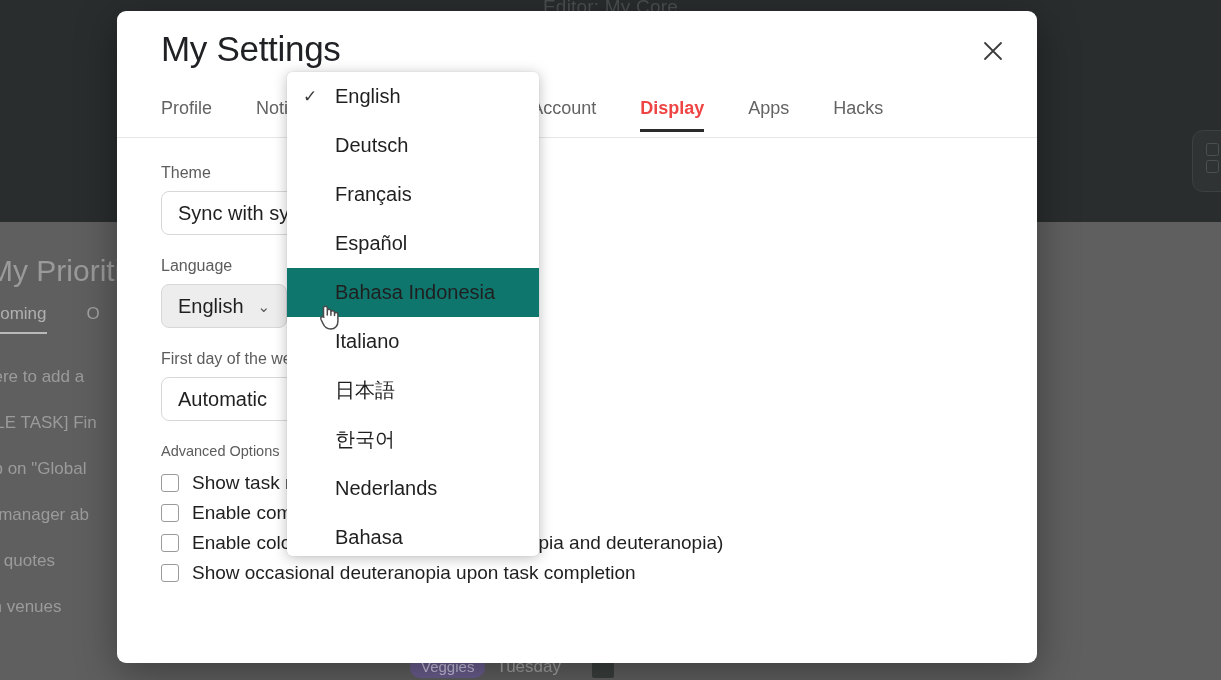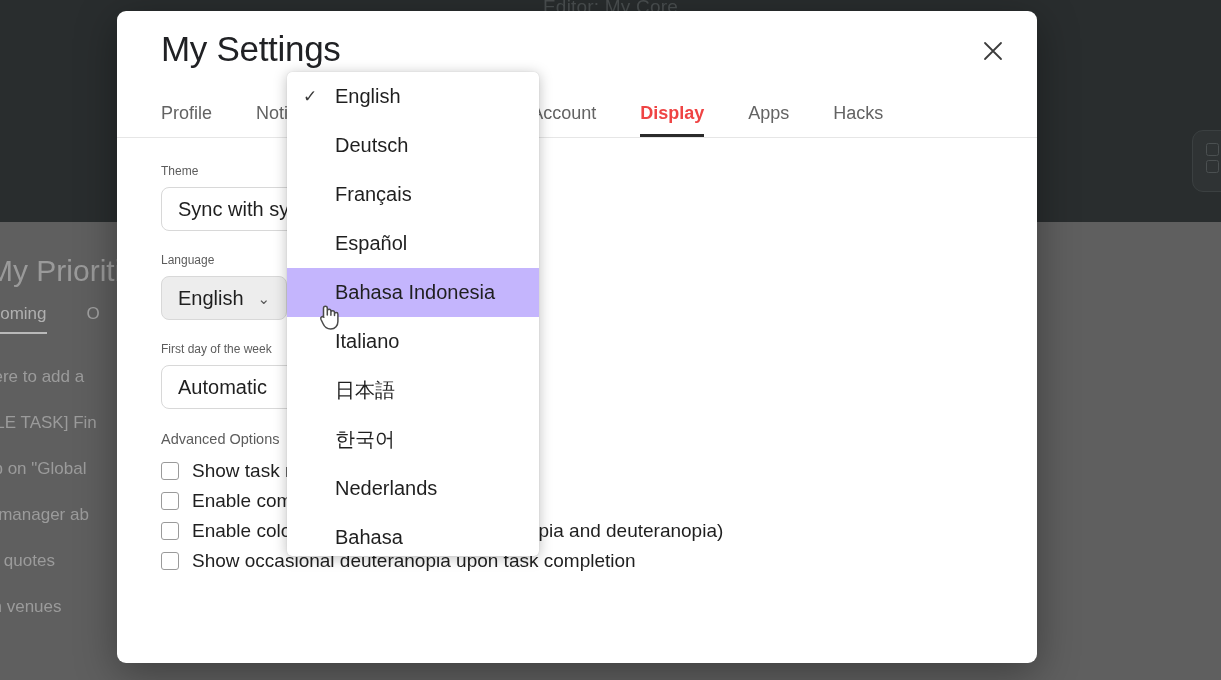--- a/index.html
+++ b/index.html
@@ -174,21 +174,21 @@
     padding: 0;
   }
   #close-btn svg { display: block; }
 
   #tabbar {
     position: relative;
     height: 52px;
     border-bottom: 1px solid #e6e6e6;
     padding-left: 44px;
     display: flex;
-    align-items: flex-end;
+    align-items: center;
     gap: 8px;
   }
   .tab {
     font-size: 18px;
     color: #636363;
     padding: 8px 0 13px;
     margin-right: 36px;
     cursor: pointer;
     white-space: nowrap;
     position: relative;
@@ -207,21 +207,21 @@
     bottom: 0;
     height: 3px;
     background: #2b2b2b;
   }
 
   #panel {
     position: relative;
     padding: 26px 44px 0 44px;
   }
   .field-label {
-    font-size: 12px;
+    font-size: 16px;
     color: #5c5c5c;
     margin-bottom: 9px;
   }
   .select-box {
     display: inline-flex;
     align-items: center;
     justify-content: space-between;
     gap: 14px;
     min-width: 124px;
     height: 44px;
@@ -287,21 +287,21 @@
   .lang-item {
     height: 49px;
     display: flex;
     align-items: center;
     padding-left: 16px;
     font-size: 20px;
     color: #1f1f1f;
     cursor: pointer;
     white-space: nowrap;
   }
-  .lang-item.hovered { background: #c4b5fd; }
+  .lang-item.hovered { background: #0f766e; }
   .lang-check {
     width: 32px;
     flex: none;
     font-size: 17px;
     color: #3a3a3a;
     line-height: 1;
   }
   .lang-text { flex: 1; }
 
   
@@ -337,20 +337,25 @@
 
     <div id="bg-tasklist">
       <div>here to add a</div>
       <div>PLE TASK] Fin</div>
       <div>up on "Global</div>
       <div>e manager ab</div>
       <div>re quotes</div>
       <div>ch venues</div>
     </div>
 
+    <div id="bg-bottom-row">
+      <span class="badge">Veggies</span>
+      <span class="daytext">Tuesday</span>
+      <span class="sq"></span>
+    </div>
   </div>
 </div>
 
 <div id="modal">
 
   <div id="modal-header">
     <div id="modal-title">My Settings</div>
 
     <button id="close-btn">
       <span>

